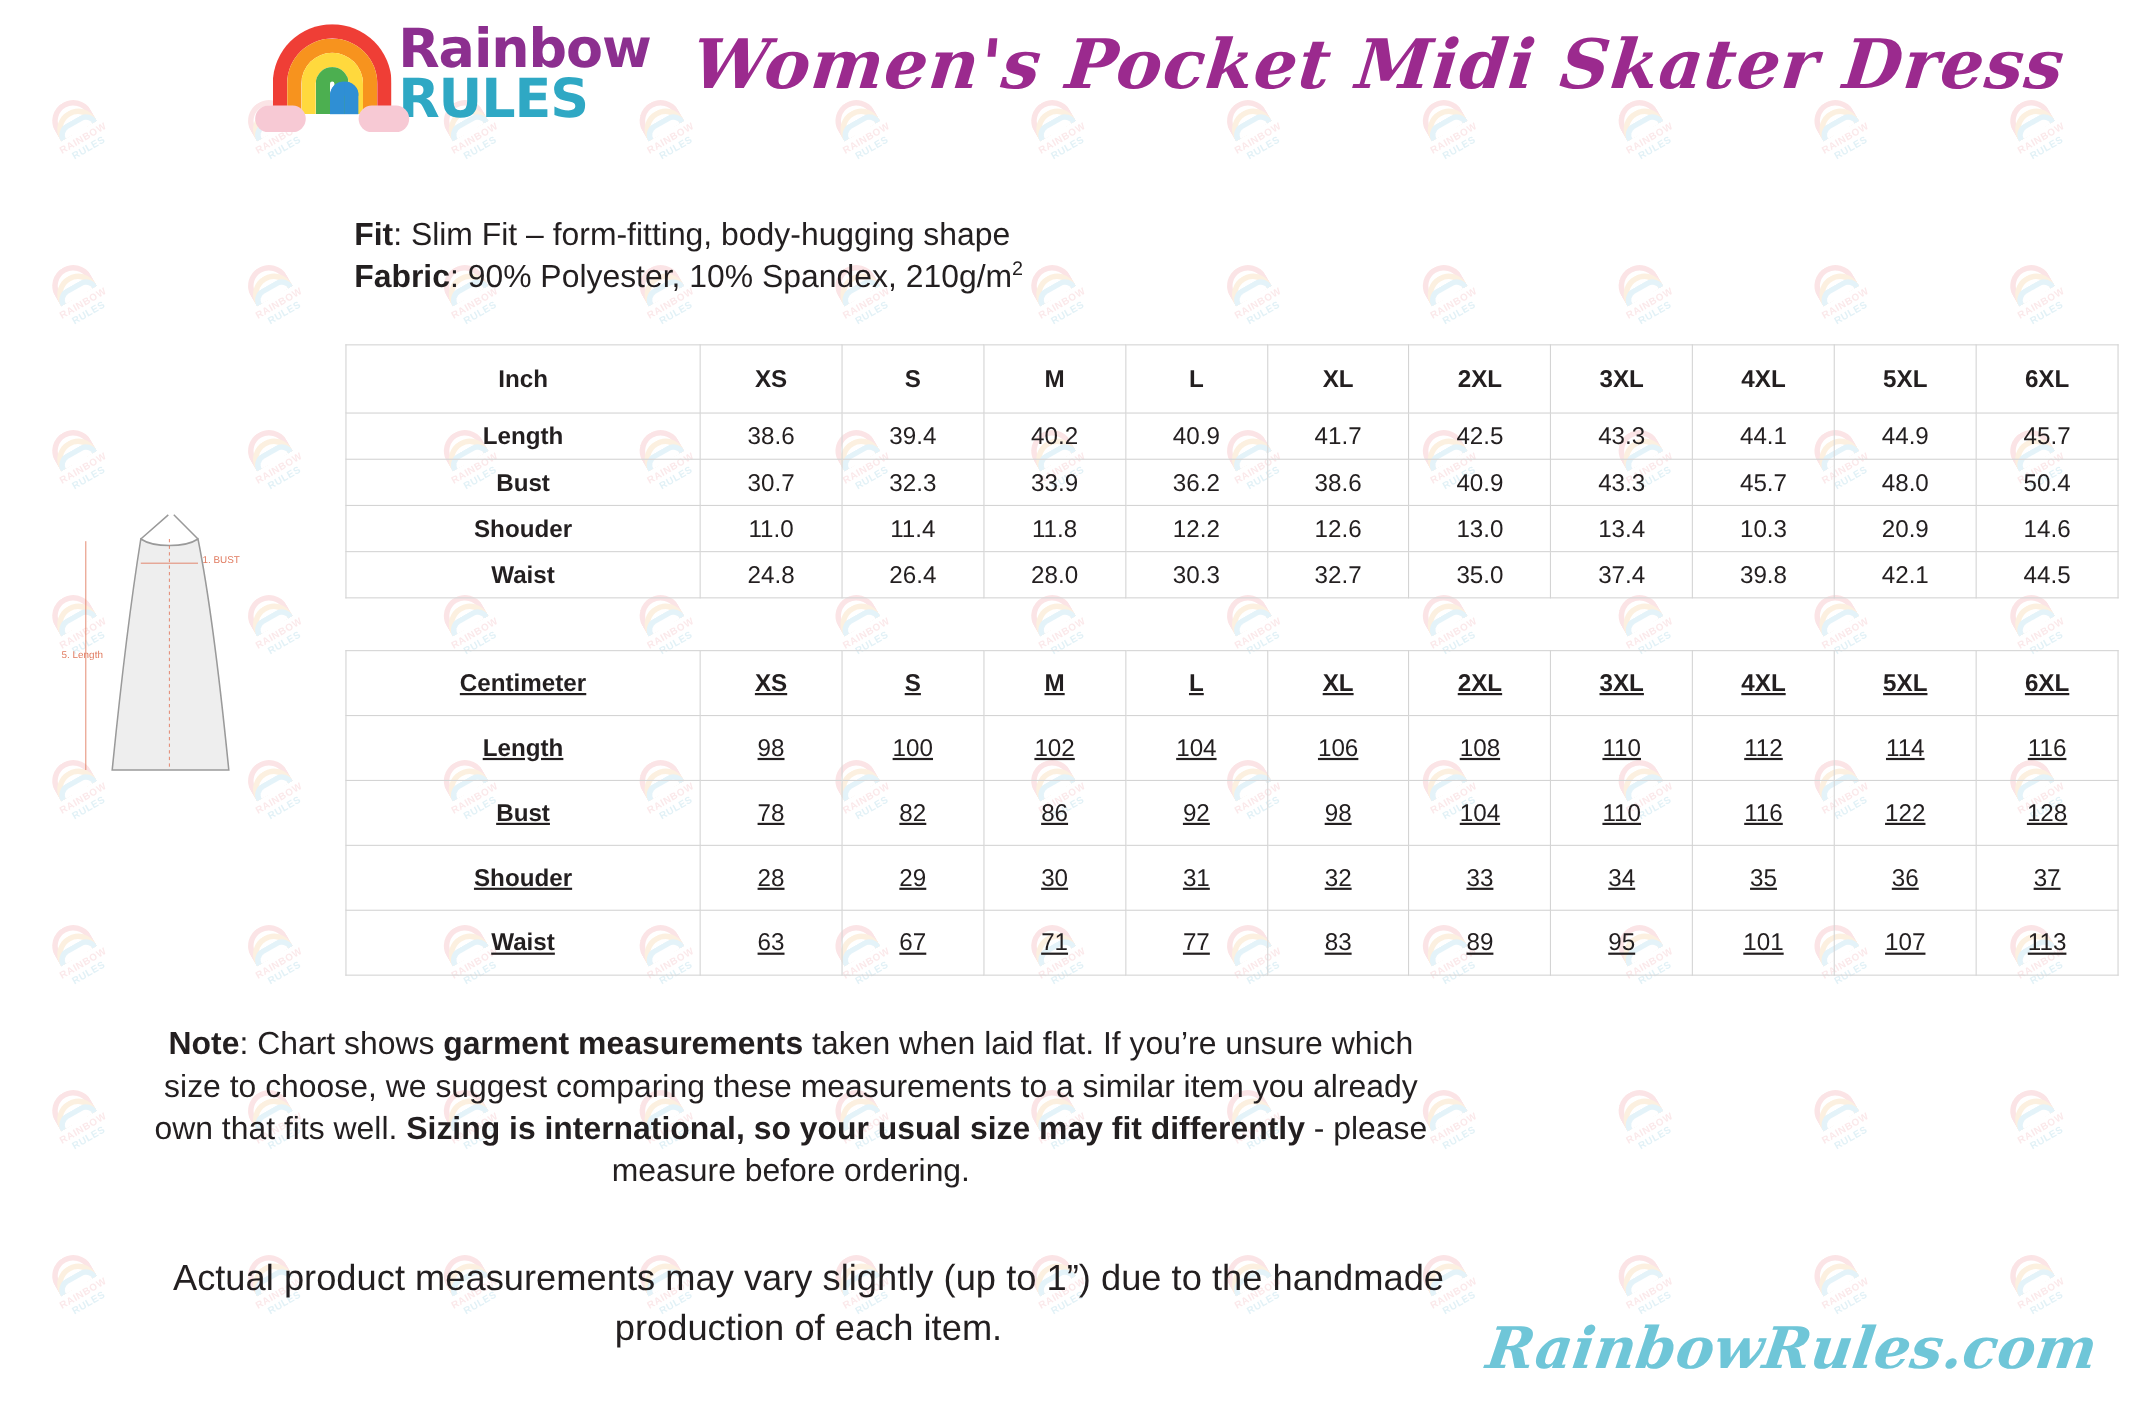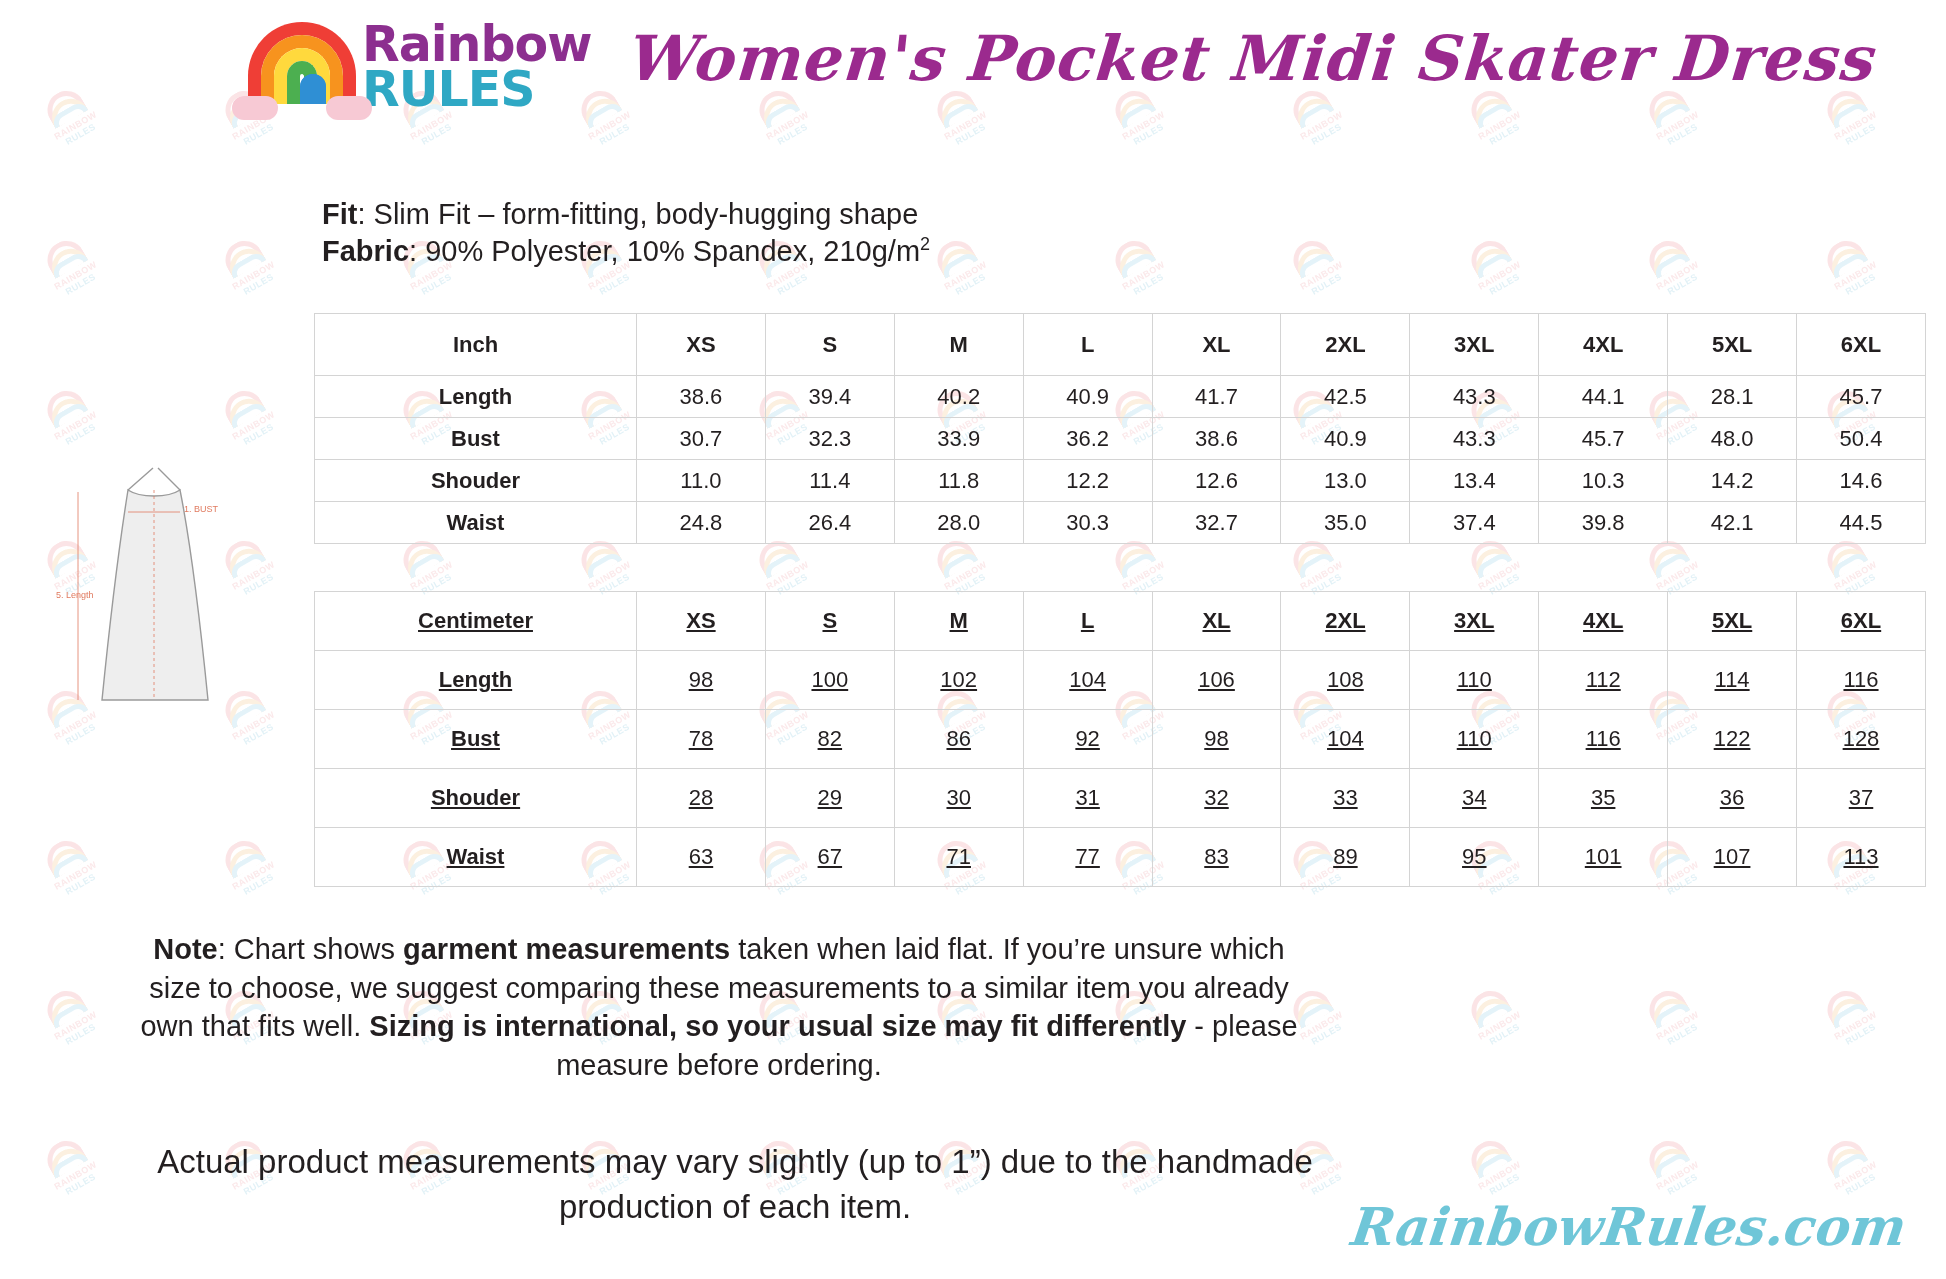--- a/index.html
+++ b/index.html
@@ -1045,21 +1045,21 @@
         <tr>
           <td class="rowhdr">Length</td>
           <td>38.6</td>
           <td>39.4</td>
           <td>40.2</td>
           <td>40.9</td>
           <td>41.7</td>
           <td>42.5</td>
           <td>43.3</td>
           <td>44.1</td>
-          <td>28.1</td>
+          <td>44.9</td>
           <td>45.7</td>
         </tr>
         <tr>
           <td class="rowhdr">Bust</td>
           <td>30.7</td>
           <td>32.3</td>
           <td>33.9</td>
           <td>36.2</td>
           <td>38.6</td>
           <td>40.9</td>
@@ -1071,21 +1071,21 @@
         <tr>
           <td class="rowhdr">Shouder</td>
           <td>11.0</td>
           <td>11.4</td>
           <td>11.8</td>
           <td>12.2</td>
           <td>12.6</td>
           <td>13.0</td>
           <td>13.4</td>
           <td>10.3</td>
-          <td>14.2</td>
+          <td>20.9</td>
           <td>14.6</td>
         </tr>
         <tr>
           <td class="rowhdr">Waist</td>
           <td>24.8</td>
           <td>26.4</td>
           <td>28.0</td>
           <td>30.3</td>
           <td>32.7</td>
           <td>35.0</td>

